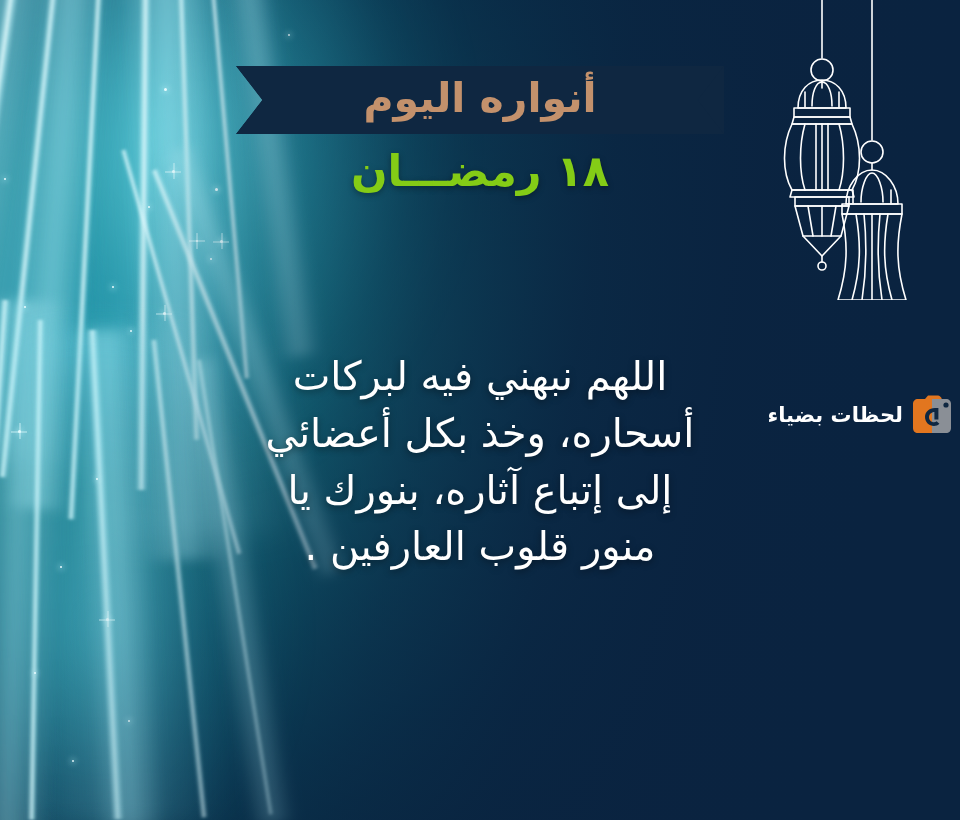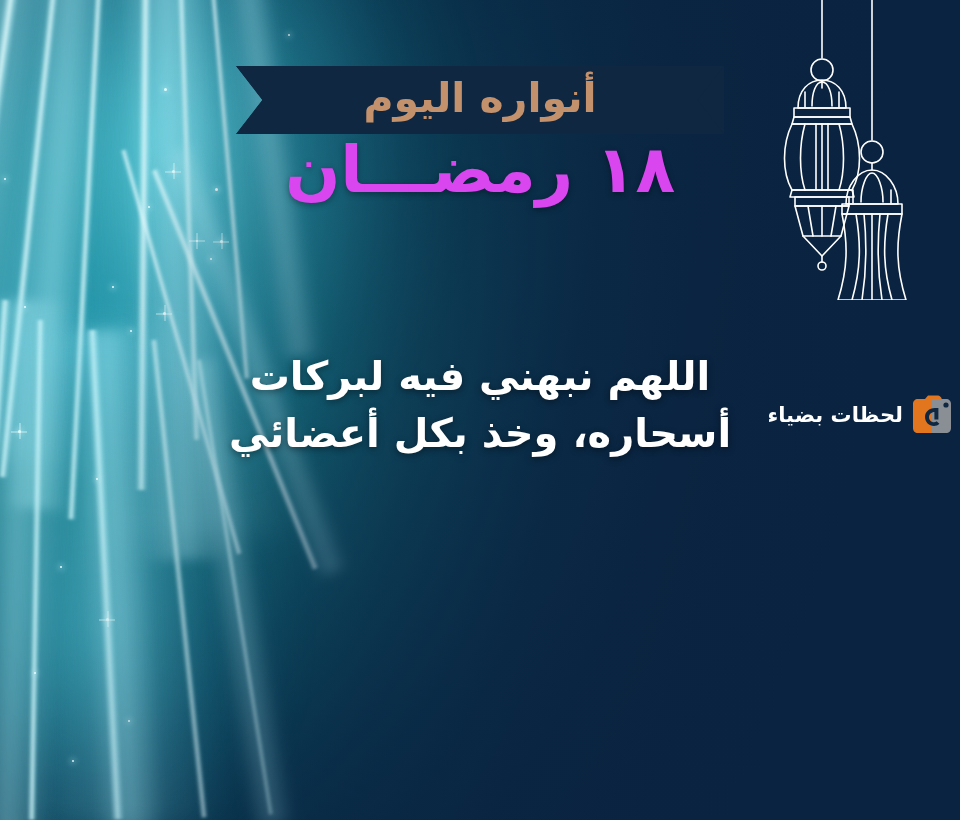--- a/index.html
+++ b/index.html
@@ -142,41 +142,41 @@
     letter-spacing: 1px;
     direction: rtl;
     padding-bottom: 4px;
   }
 
   
   .date-line {
     position: absolute;
     left: 0;
     right: 0;
-    top: 132px;
+    top: 146px;
     text-align: center;
-    color: #d946ef;
-    font-size: 65px;
+    color: #84cc16;
+    font-size: 43px;
     font-weight: 700;
     direction: rtl;
     letter-spacing: 0.5px;
     text-shadow: 0 2px 6px rgba(0,0,0,0.35);
   }
 
   
   .dua {
     position: absolute;
     left: 120px;
     right: 120px;
     top: 348px;
     text-align: center;
     direction: rtl;
     color: #ffffff;
     font-size: 40px;
-    font-weight: 700;
+    font-weight: 400;
     line-height: 1.42;
     text-shadow: 0 2px 7px rgba(0,0,0,0.42);
   }
   .dua-line { display: block; white-space: nowrap; }
 
   
   .watermark {
     position: absolute;
     right: 6px;
     top: 392px;
@@ -324,20 +324,22 @@
   <div class="ribbon">
     <div class="ribbon-inner"></div>
     <div class="ribbon-title">أنواره اليوم</div>
   </div>
 
   <div class="date-line">١٨ رمضـــان</div>
 
   <div class="dua">
     <span class="dua-line">اللهم نبهني فيه لبركات</span>
     <span class="dua-line">أسحاره، وخذ بكل أعضائي</span>
+    <span class="dua-line">إلى إتباع آثاره، بنورك يا</span>
+    <span class="dua-line">منور قلوب العارفين .</span>
   </div>
 
   <div class="watermark">
     <div class="wm-mark">
       <svg viewBox="0 0 44 40">
         <path d="M3 9 C3 6 5 4 8 4 L15 4 L18 0.5 L27 0.5 C30 0.5 32 2.5 32 5.5 L32 33 C32 36 30 38 27 38 L8 38 C5 38 3 36 3 33 Z" fill="#e2761f"></path>
         <path d="M22 4 L36 4 C39 4 41 6 41 9 L41 33 C41 36 39 38 36 38 L22 38 Z" fill="#8a8f96"></path>
         <circle cx="36" cy="10" r="2.6" fill="#0f2741"></circle>
         <path d="M25 13 C19 13 15 17 15 22 C15 27 19 31 24 31 C26 31 28 30.2 29.4 28.8 L26.6 26.2 C25.9 26.9 25 27.2 24 27.2 C21.2 27.2 19 25 19 22.2 C19 19.3 21.4 17 24.4 17 L24.4 24.6 L28.4 24.6 L28.4 13 Z" fill="#0f2741"></path>
       </svg>

